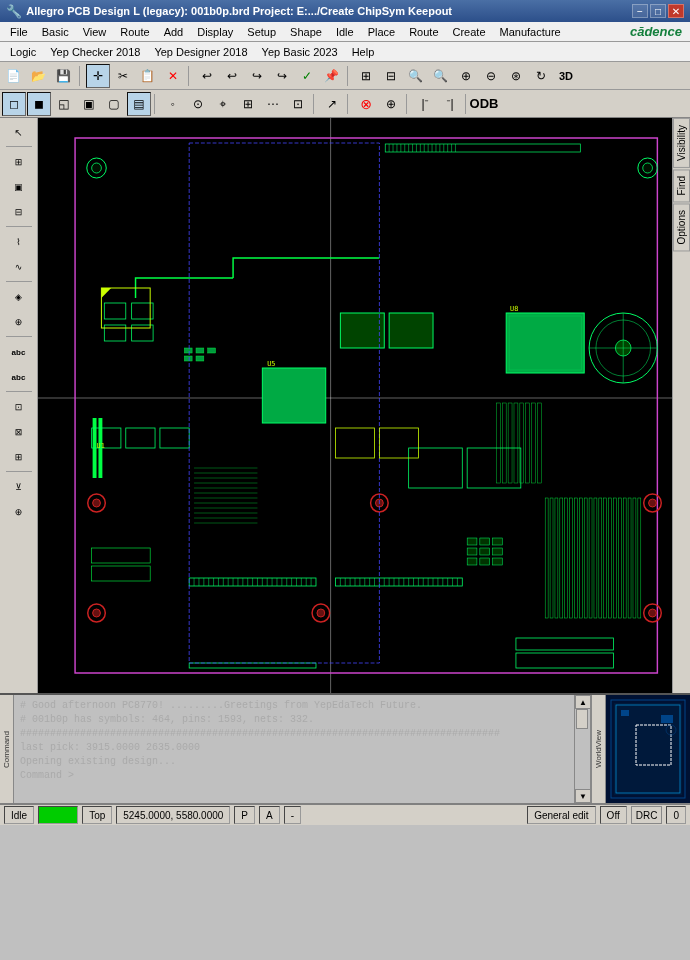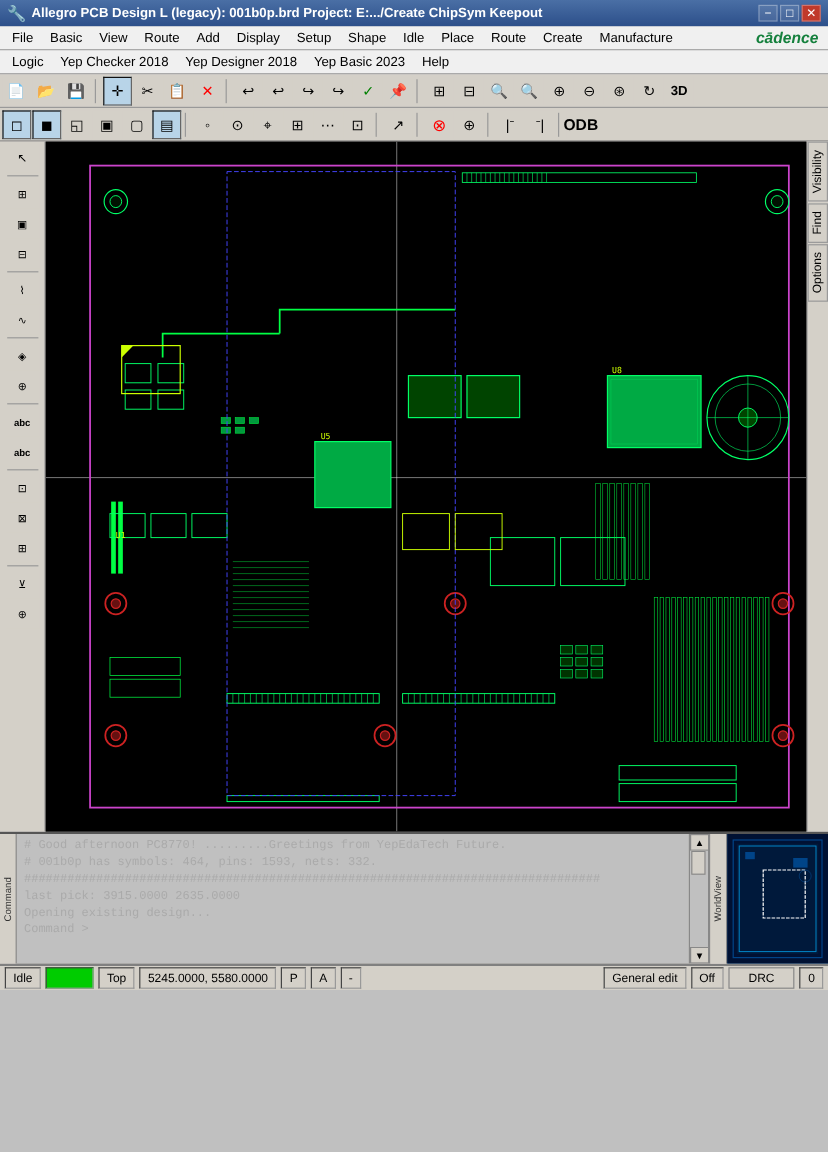--- a/index.html
+++ b/index.html
@@ -177,21 +177,21 @@
       display: flex;
       align-items: center;
       white-space: nowrap;
     }
     .status-green {
       background: #00cc00;
       width: 40px;
     }
     .status-drc {
       background: #d4d0c8;
-      padding: 1px 16px;
+      padding: 1px 4px;
       border: 1px solid #888;
     }
 
     
     svg#pcb { width: 100%; height: 100%; }
   </style>
 </head>
 <body>
 
 <div id="title-bar">

